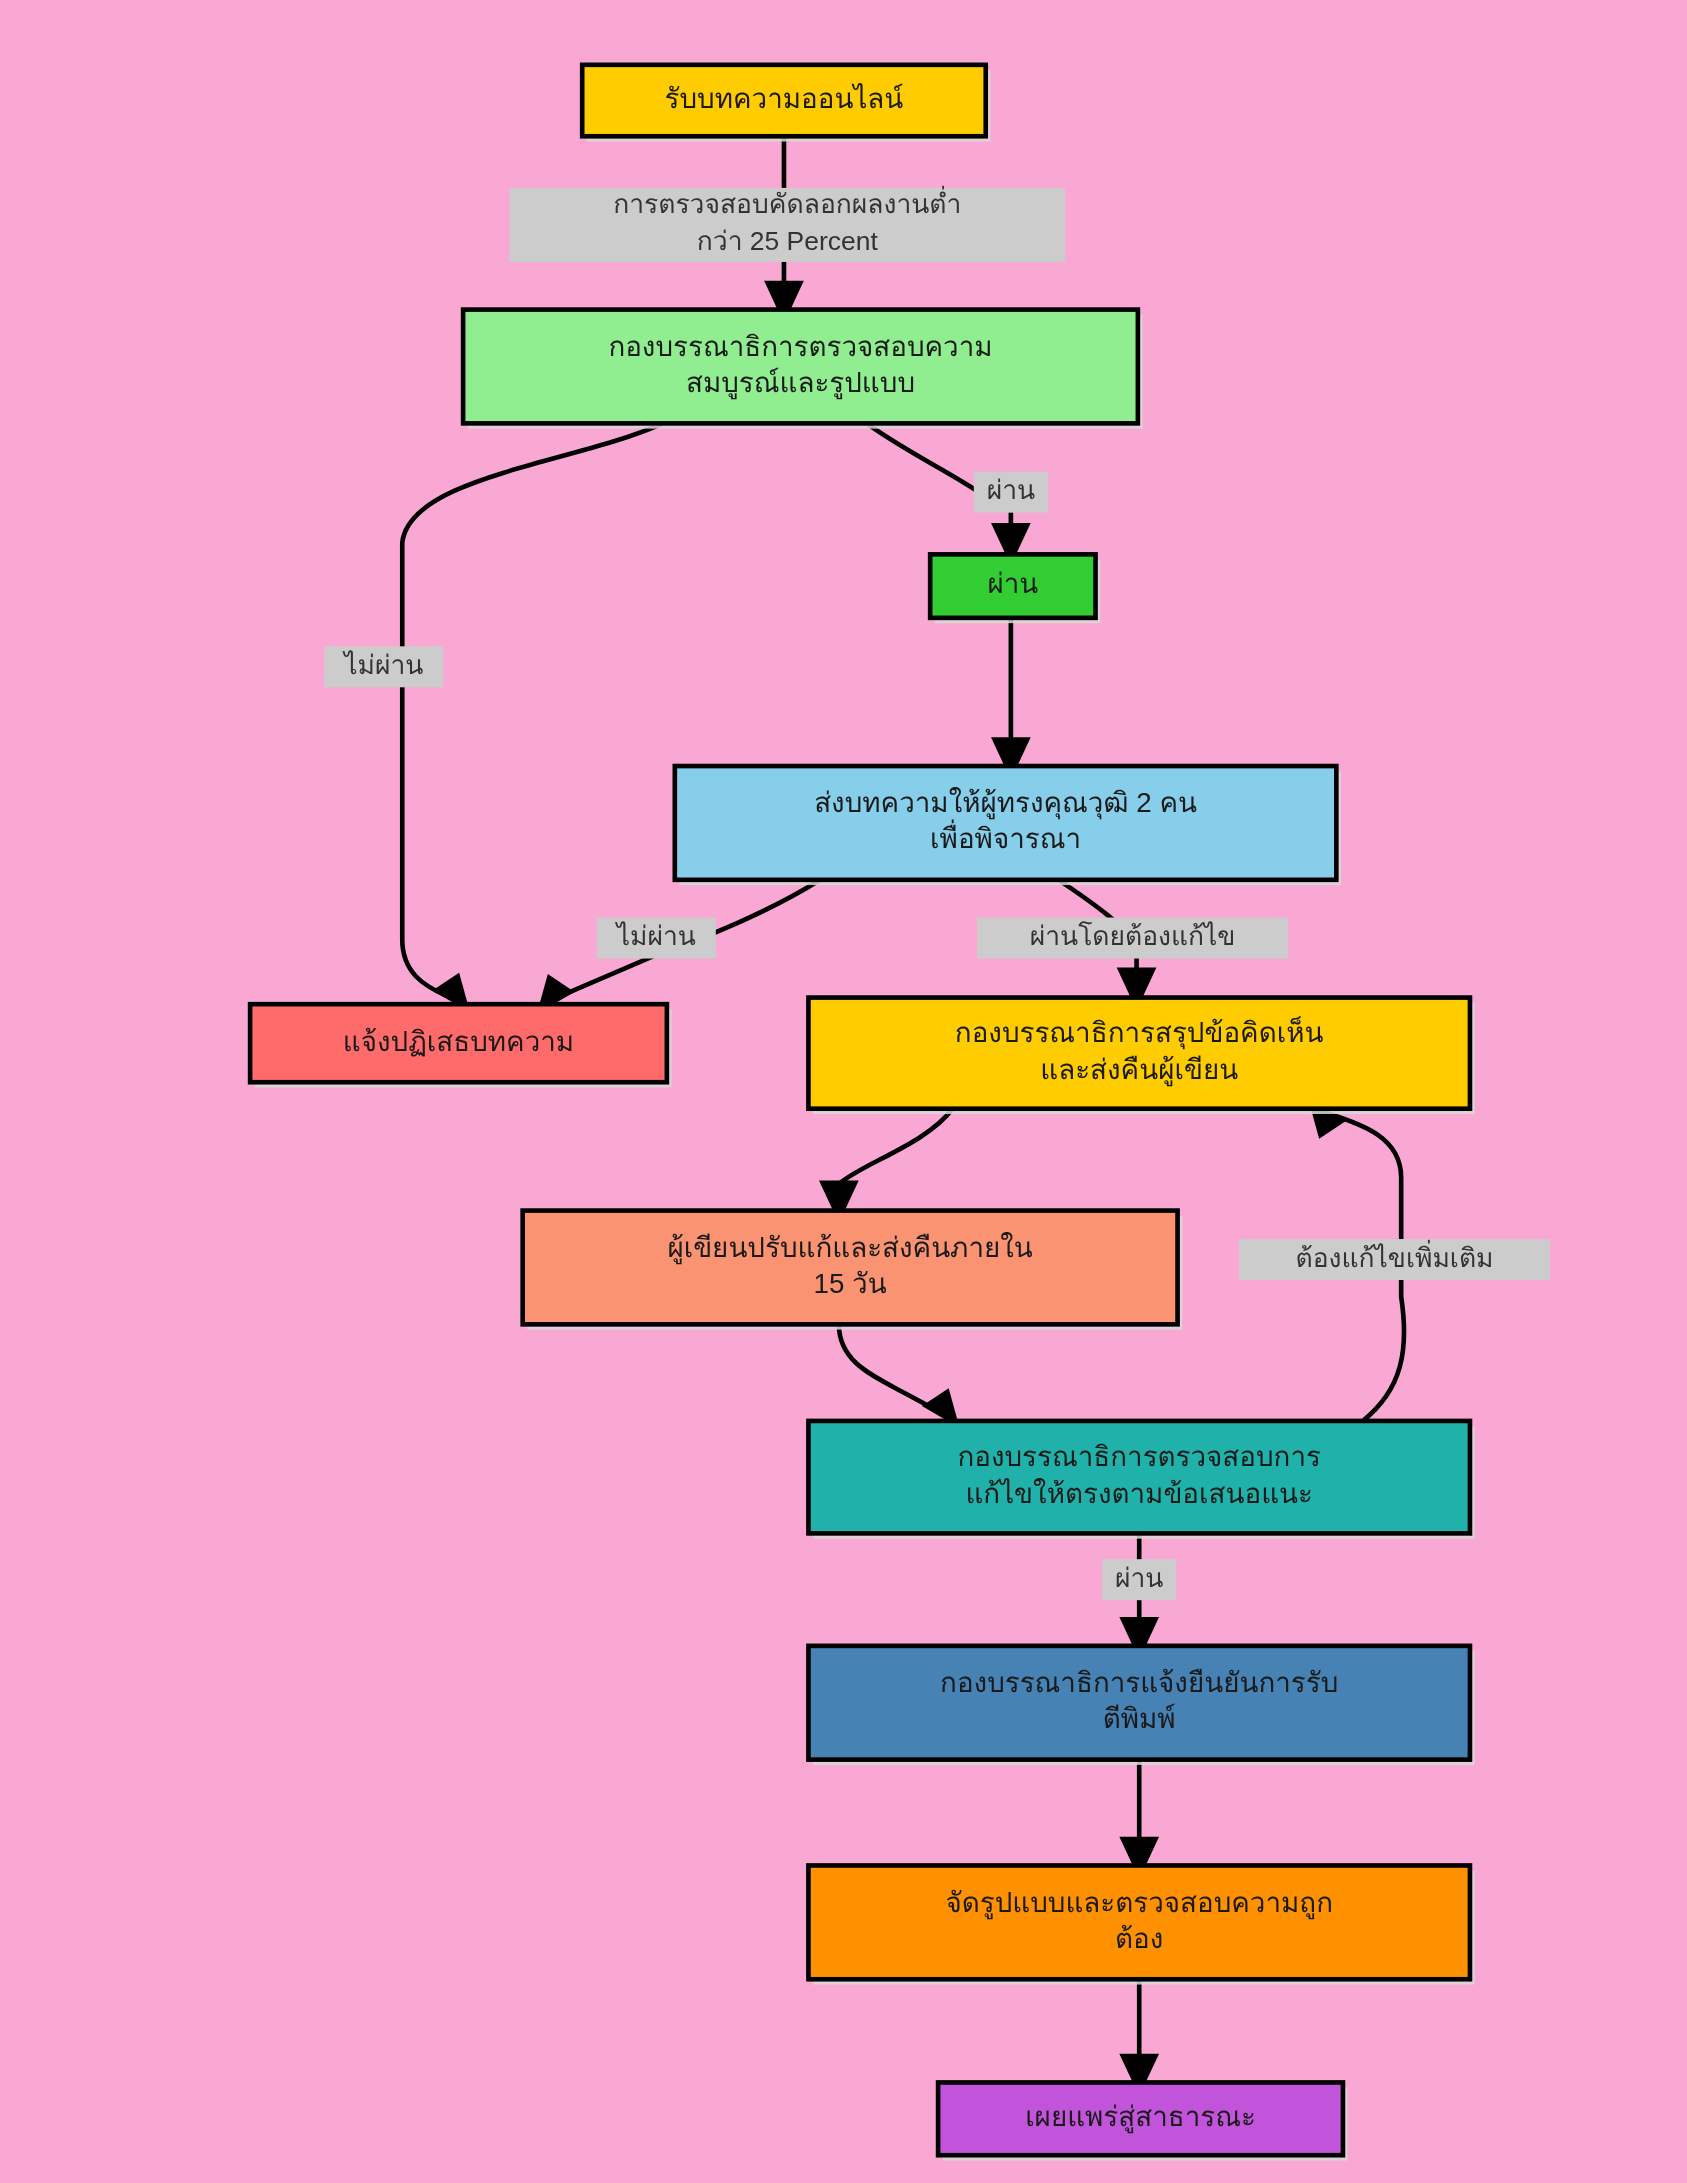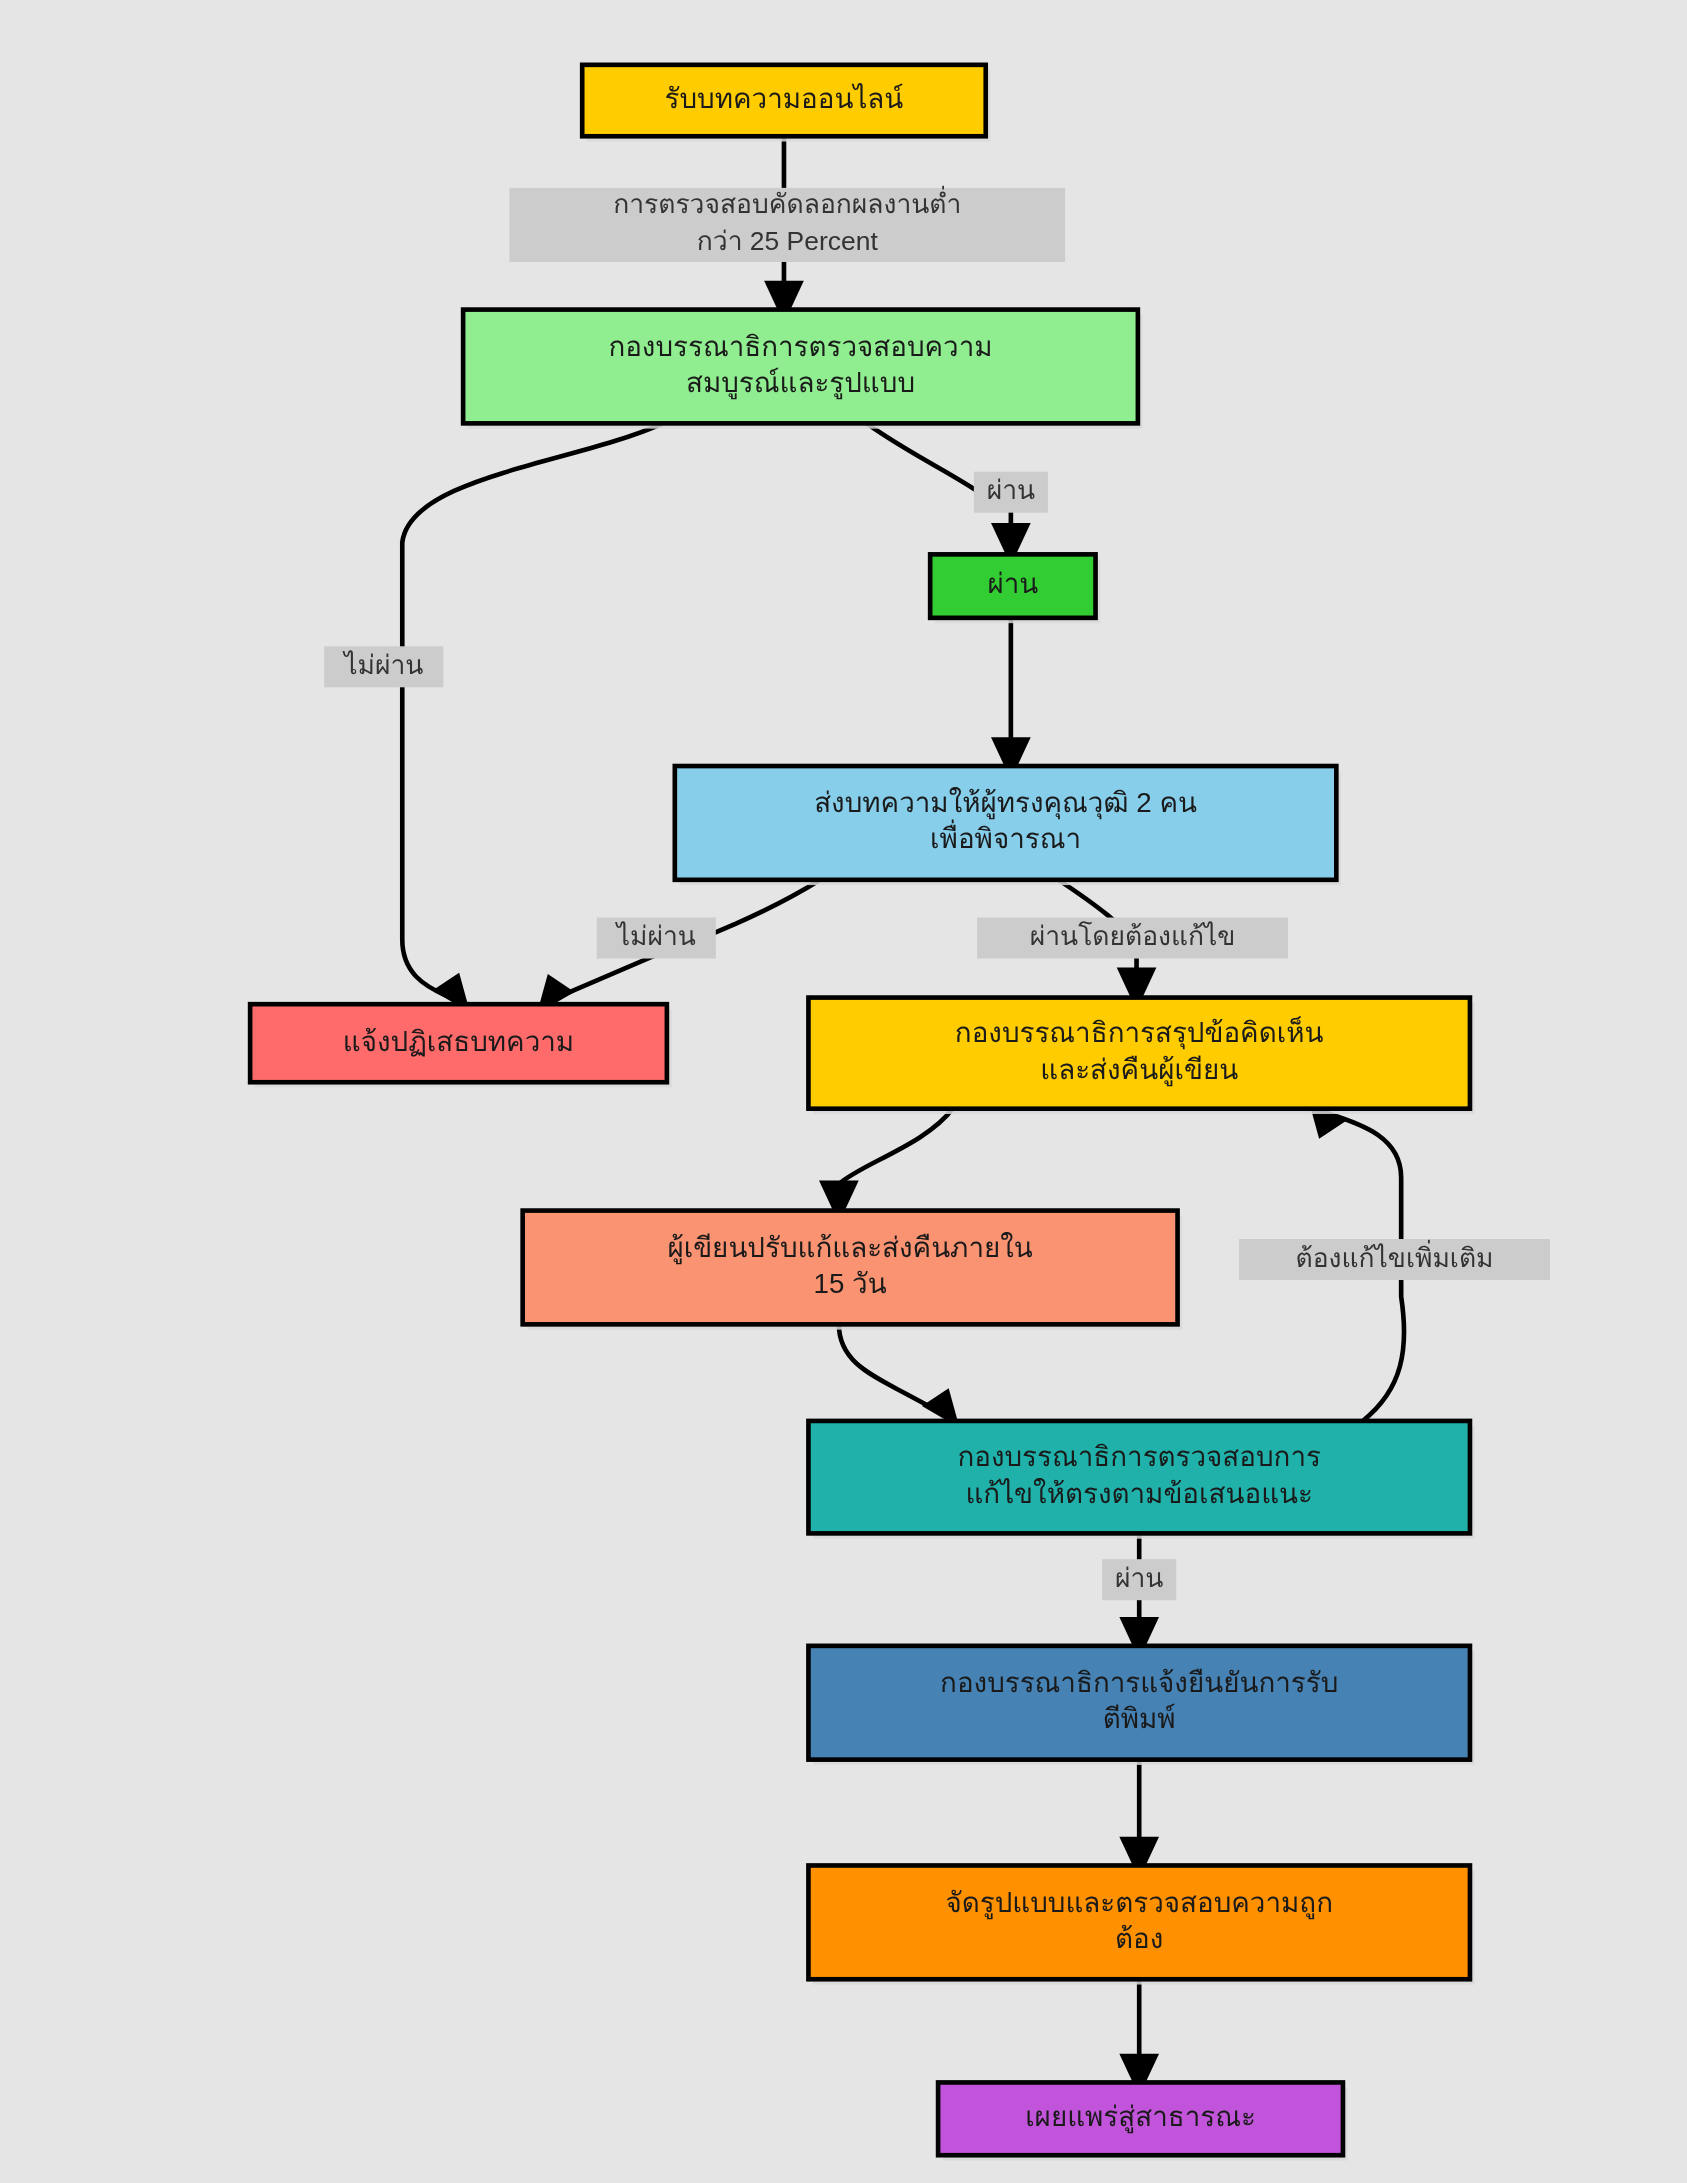--- a/index.html
+++ b/index.html
@@ -11,21 +11,21 @@
   body {
     width: 1687px;
     height: 2183px;
     font-family: "Liberation Sans", "DejaVu Sans", sans-serif;
     overflow: hidden;
   }
   #flow-root {
     position: relative;
     width: 1687px;
     height: 2183px;
-    background: #e5e5e5;
+    background: #f9a8d4;
   }
   svg#flow-svg {
     position: absolute;
     left: 0;
     top: 0;
     width: 1687px;
     height: 2183px;
   }
   .node-rect {
     stroke: #000000;

